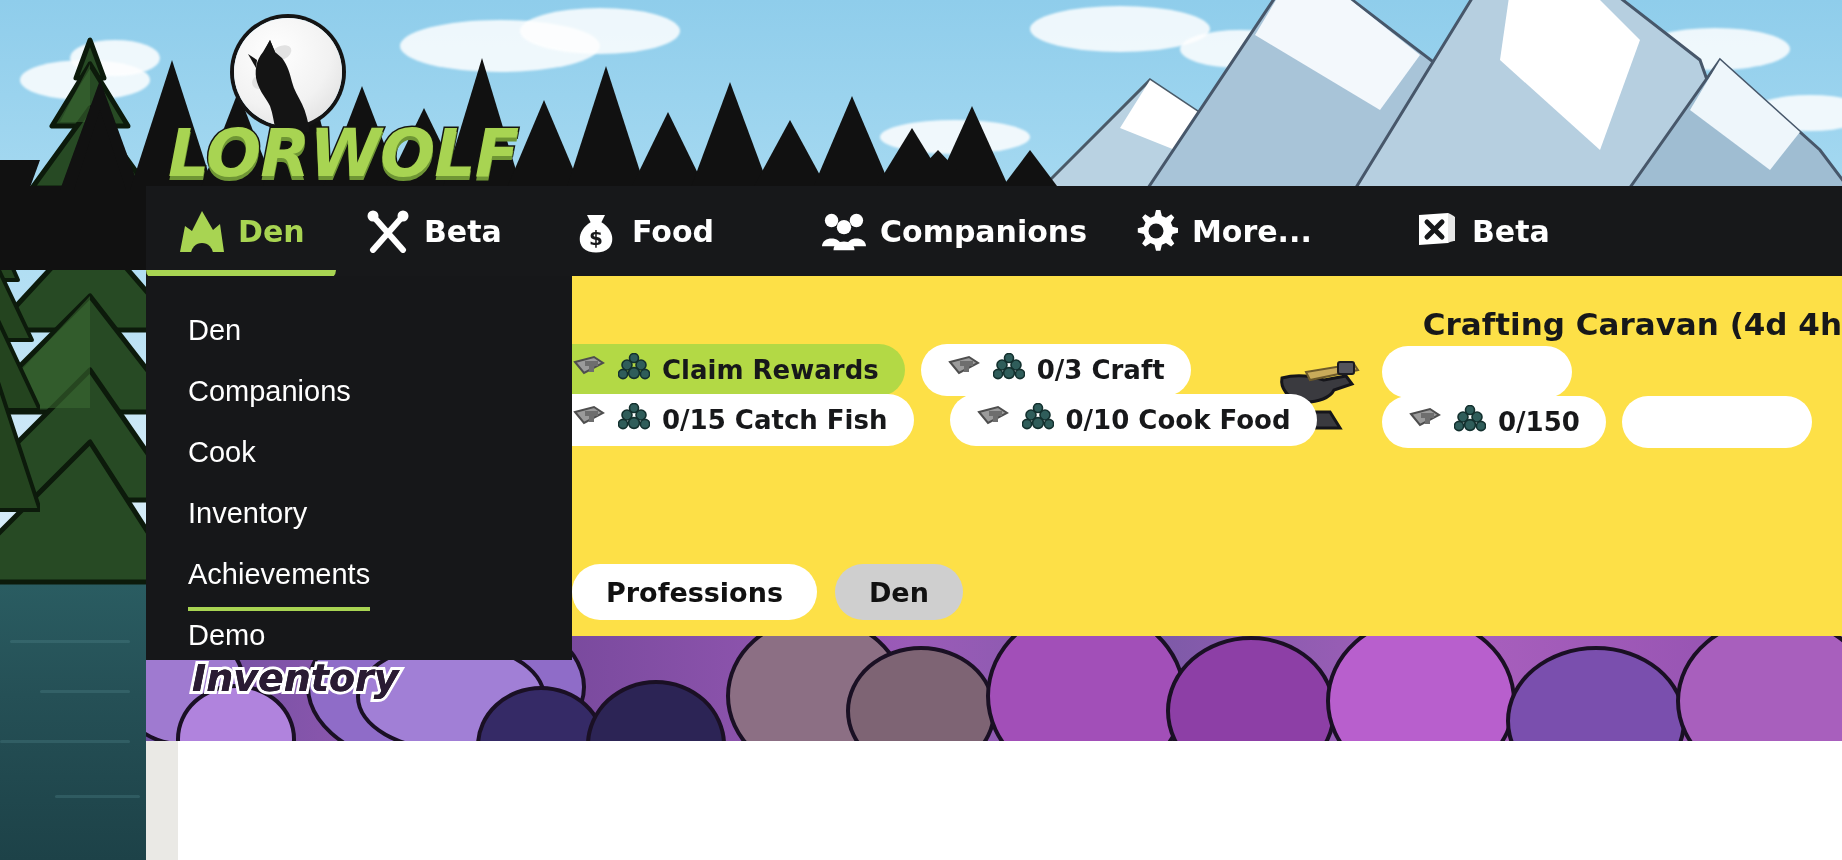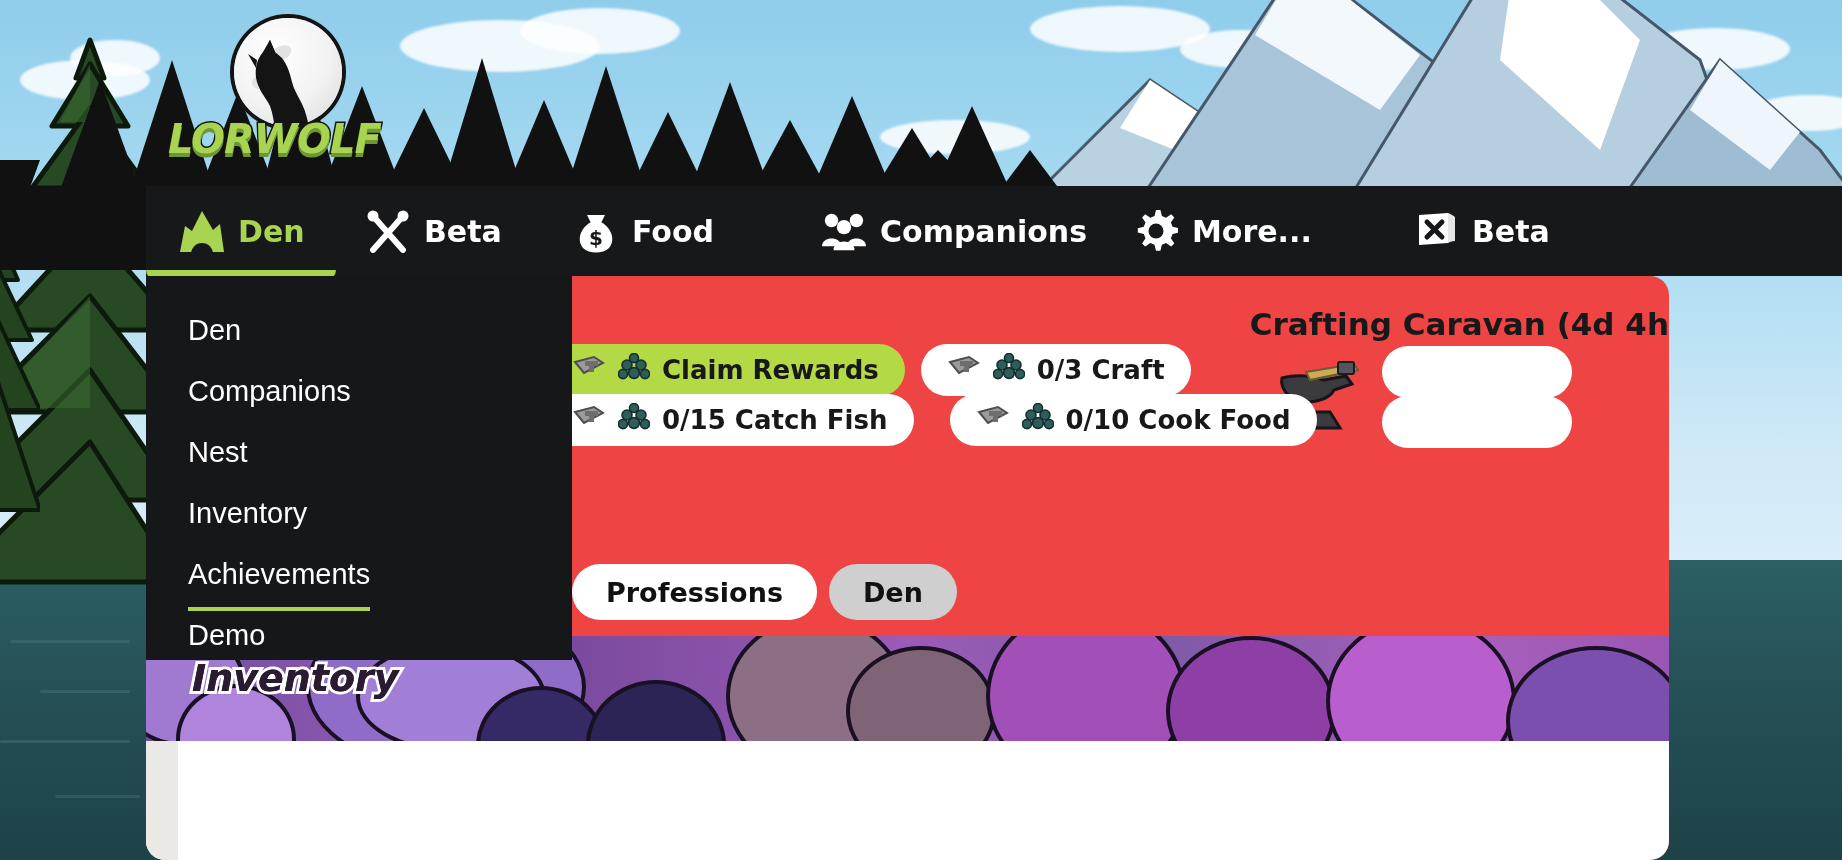--- a/index.html
+++ b/index.html
@@ -50,21 +50,21 @@
     border-radius: 50%;
     background: radial-gradient(circle at 38% 32%, #ffffff 0%, #f2f2f2 55%, #d8d8d8 100%);
     box-shadow: 0 0 0 4px #141414;
   }
   .crater { position: absolute; border-radius: 50%; background: #e2e2e2; }
   .wolf { position: absolute; left: 80px; top: 22px; width: 90px; height: 92px; }
   .logo-text {
     position: absolute; left: 0px; top: 98px;
     font-family: "DejaVu Sans", sans-serif;
     font-weight: 700; font-style: italic;
-    font-size: 40px; letter-spacing: -1px;
+    font-size: 65px; letter-spacing: -1px;
     color: #a8d452;
     -webkit-text-stroke: 3px #14150f;
     paint-order: stroke fill;
     text-shadow: 0 4px 0 #6f9635;
     white-space: nowrap;
   }
 
   
   .navbar {
     position: absolute; left: 146px; top: 186px; width: 1696px; height: 90px;
@@ -99,22 +99,22 @@
     padding: 0 0 0 42px;
     color: #ffffff; font-size: 29px;
     font-family: "Liberation Sans", sans-serif;
     cursor: pointer;
   }
   .dd-item span { display: inline-block; padding-bottom: 2px; }
   .dd-item.hover span { border-bottom: 4px solid #a8d452; }
 
   
   .content {
-    position: absolute; left: 146px; top: 276px; width: 1523px; height: 584px;
-    background: #ef4444; z-index: 3; overflow: hidden; border-radius: 19px;
+    position: absolute; left: 146px; top: 276px; width: 1696px; height: 584px;
+    background: #fde047; z-index: 3; overflow: hidden;
   }
 
   .caravan-title {
     position: absolute; right: 0px; top: 30px;
     font-family: "DejaVu Sans", sans-serif;
     font-weight: 700; font-size: 31px; color: #17181a;
     white-space: nowrap;
   }
 
   .chip-row { position: absolute; display: flex; align-items: center; gap: 16px; }
@@ -127,21 +127,21 @@
     font-weight: 700; font-size: 26px; color: #17181a;
     white-space: nowrap;
     cursor: pointer;
   }
   .chip.green { background: #b3d945; }
   .chip .pic { display: inline-block; }
 
   .anvil { position: absolute; }
 
   
-  .tabs { position: absolute; display: flex; align-items: center; gap: 12px; }
+  .tabs { position: absolute; display: flex; align-items: center; gap: 18px; }
   .tab {
     height: 56px; border-radius: 28px; padding: 0 34px;
     display: flex; align-items: center;
     font-family: "DejaVu Sans", sans-serif;
     font-weight: 700; font-size: 27px; color: #111;
     background: #ffffff; cursor: pointer;
   }
   .tab.selected { background: #cfcfcf; }
 
   
@@ -378,20 +378,42 @@
         <path d="M30 18 L78 10 L82 16 L34 26 Z" fill="#c9ab5a" stroke="#6d5a2a" stroke-width="2"></path>
         <rect x="62" y="8" width="16" height="12" rx="2" fill="#54545c" stroke="#1b1b20" stroke-width="2"></rect>
       </svg>
     </div>
 
     <div class="chip-row" style="left:1236px; top:70px;">
       <div class="chip" style="width:190px;"></div>
     </div>
 
     <div class="chip-row" style="left:1236px; top:120px;">
+      <div class="chip">
+        <span class="pic">
+          <svg width="34" height="24" viewBox="0 0 34 24">
+              <path d="M3 7 L22 2 L31 8 L12 18 Z" fill="#9b9b9b" stroke="#4e4e4e" stroke-width="2"></path>
+              <rect x="13" y="6" width="13" height="5" fill="#6e6e6e"></rect>
+              <rect x="17" y="8" width="5" height="9" fill="#6e6e6e"></rect>
+            </svg>
+        </span>
+        <span class="pic">
+          <svg width="32" height="28" viewBox="0 0 32 28">
+              <g fill="#2f5d5a" stroke="#13302e" stroke-width="1.6">
+                <circle cx="16" cy="5" r="4.5"></circle>
+                <circle cx="9" cy="12" r="5"></circle>
+                <circle cx="23" cy="12" r="5"></circle>
+                <circle cx="5" cy="21" r="4.6"></circle>
+                <circle cx="16" cy="20" r="5.4"></circle>
+                <circle cx="27" cy="21" r="4.6"></circle>
+              </g>
+            </svg>
+        </span>
+        <span>0/150</span>
+      </div>
       <div class="chip" style="width:190px;"></div>
     </div>
 
     <div class="chip-row" style="left:400px; top:68px;">
       <div class="chip green">
         <span class="pic">
           <svg width="34" height="24" viewBox="0 0 34 24">
               <path d="M3 7 L22 2 L31 8 L12 18 Z" fill="#9b9b9b" stroke="#4e4e4e" stroke-width="2"></path>
               <rect x="13" y="6" width="13" height="5" fill="#6e6e6e"></rect>
               <rect x="17" y="8" width="5" height="9" fill="#6e6e6e"></rect>
@@ -510,19 +532,19 @@
       <div class="banner-title-fill">Inventory</div>
     </div>
 
     <div class="below-banner"></div>
     <div class="leftstrip"></div>
   </div>
 
   <div class="dropdown">
     <div class="dd-item"><span>Den</span></div>
     <div class="dd-item"><span>Companions</span></div>
-    <div class="dd-item"><span>Nest</span></div>
+    <div class="dd-item"><span>Cook</span></div>
     <div class="dd-item"><span>Inventory</span></div>
     <div class="dd-item hover"><span>Achievements</span></div>
     <div class="dd-item"><span>Demo</span></div>
   </div>
 
 </div>
 
 </body></html>

